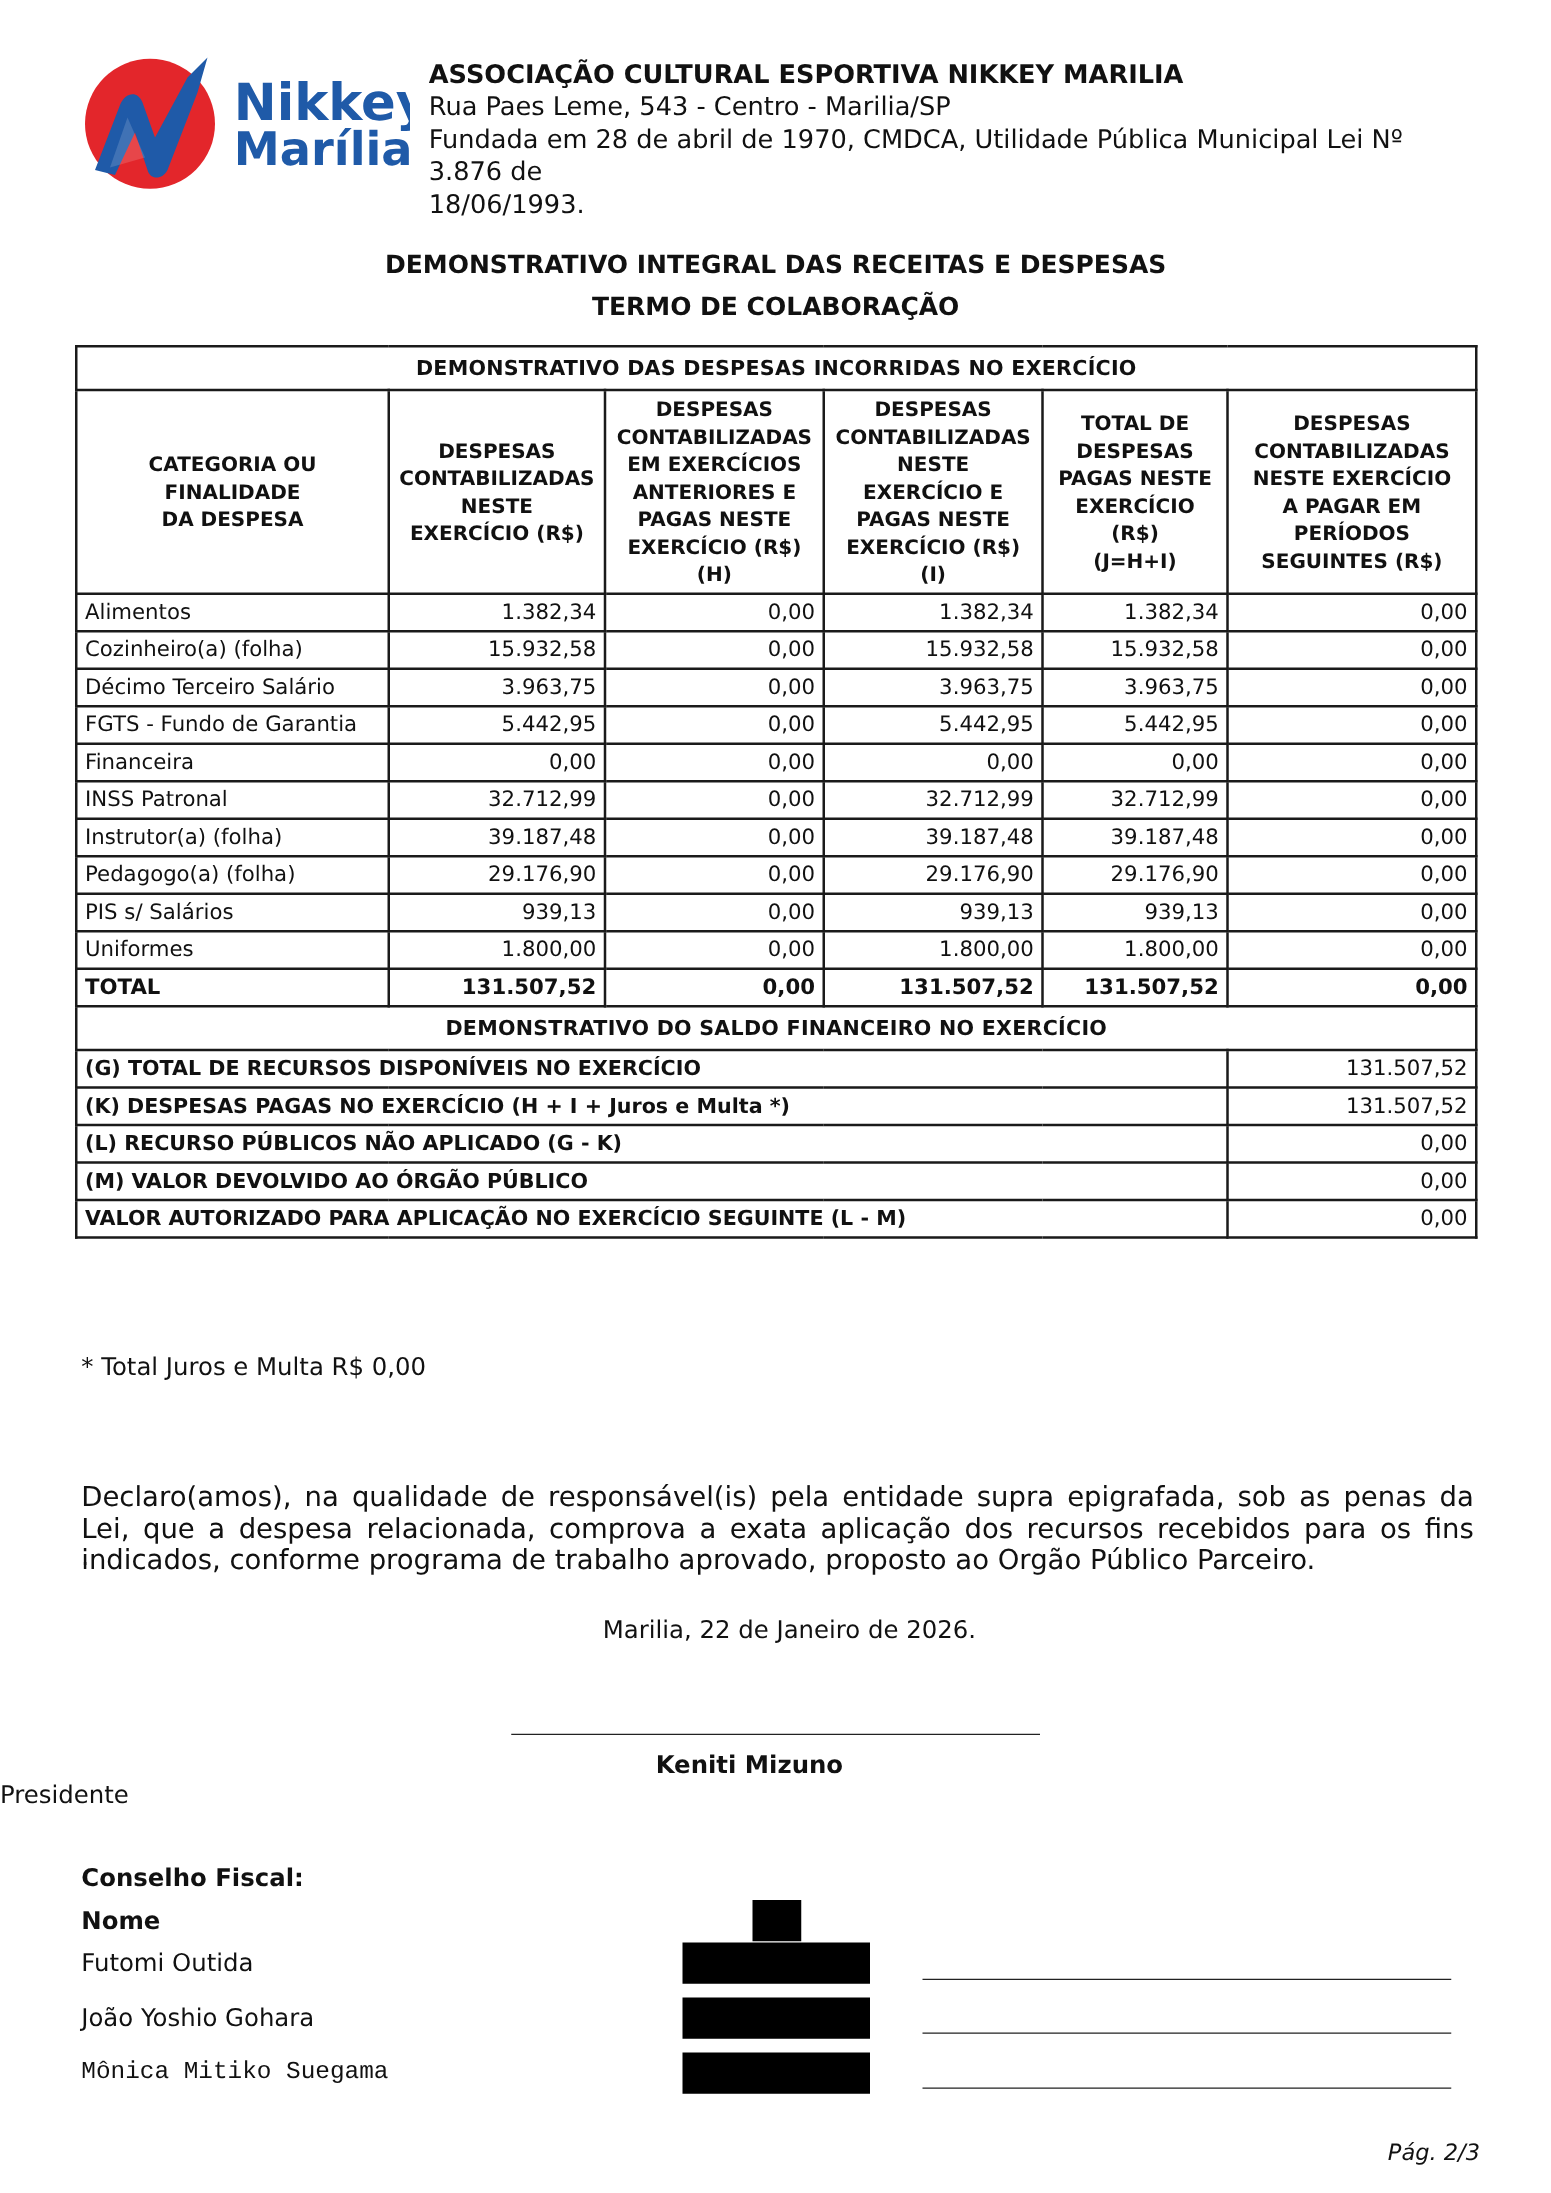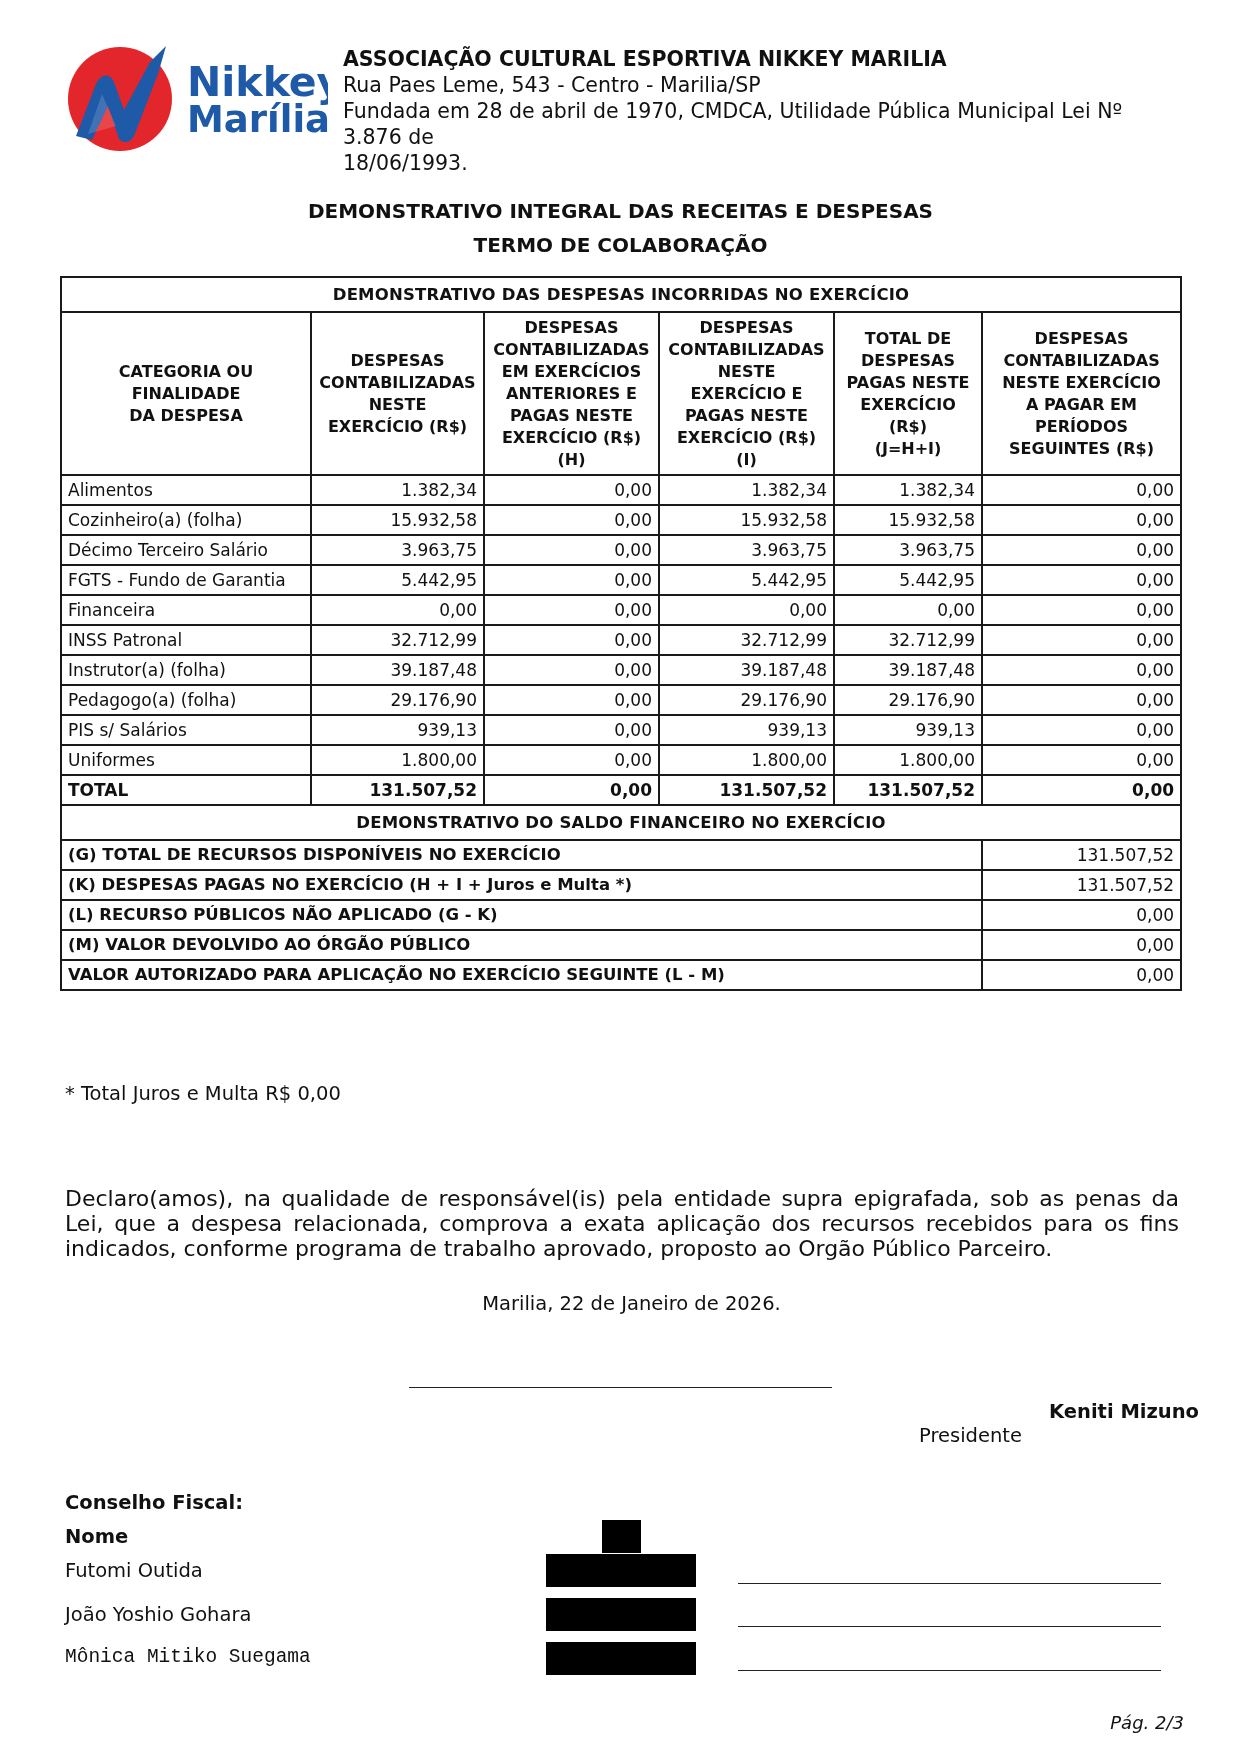--- a/index.html
+++ b/index.html
@@ -32,22 +32,22 @@
   .saldo td { height: 28px; line-height: 28px; white-space: nowrap; }
   .saldo td.lbl { font-weight: bold; font-size: 16.5px; }
   .saldo td.num { text-align: right; }
 
   
   .note { left: 65px; top: 1082px; font-size: 19.5px; }
   .decl { left: 65px; top: 1186px; width: 1114px; font-size: 22px; line-height: 25px; text-align: justify; }
   .dot { left: 65px; top: 1234px; font-size: 19.5px; }
   .date { left: 0; width: 1241px; top: 1292px; text-align: center; font-size: 19.5px; padding-left: 11px; }
   .sig-line { left: 409px; top: 1387px; width: 423px; height: 0; border-top: 1.5px solid #222; }
-  .sig-name { left: 0; width: 1199px; top: 1400px; text-align: right; font-size: 19.5px; font-weight: bold; }
-  .sig-role { left: 0; width: 1022px; top: 1424px; text-align: right; font-size: 19.5px; }
+  .sig-name { left: 0; width: 1199px; top: 1400px; text-align: center; font-size: 19.5px; font-weight: bold; }
+  .sig-role { left: 0; width: 1022px; top: 1424px; text-align: left; font-size: 19.5px; }
 
   .cf-title { left: 65px; top: 1491px; font-size: 19.5px; font-weight: bold; }
   .cf-name-h { left: 65px; top: 1525px; font-size: 19.5px; font-weight: bold; }
   .cf-member { left: 65px; font-size: 19.5px; }
   .redact { background: #000; }
   .cf-line { left: 738px; width: 423px; height: 0; border-top: 1.5px solid #222; }
   .page-num { right: 57px; top: 1712px; font-size: 18px; font-style: italic; }
 </style>
 </head>
 <body>

